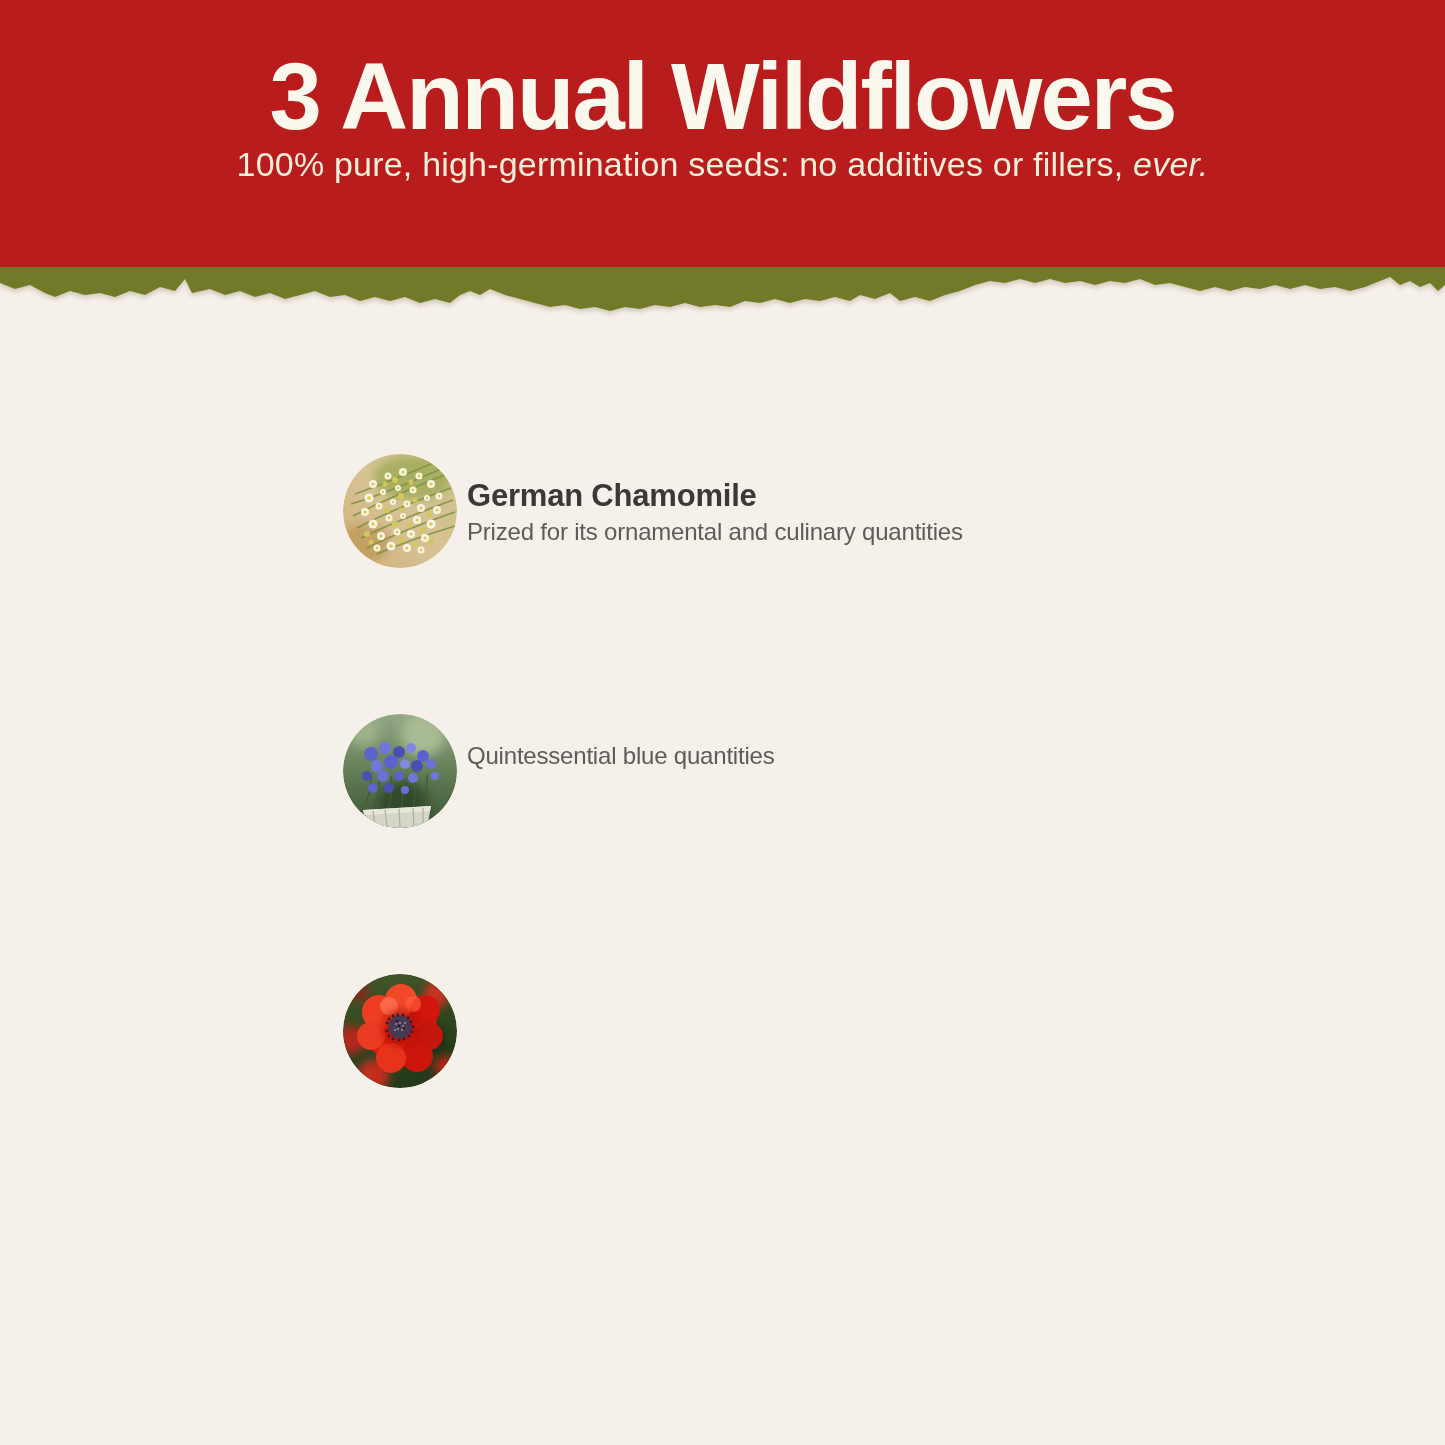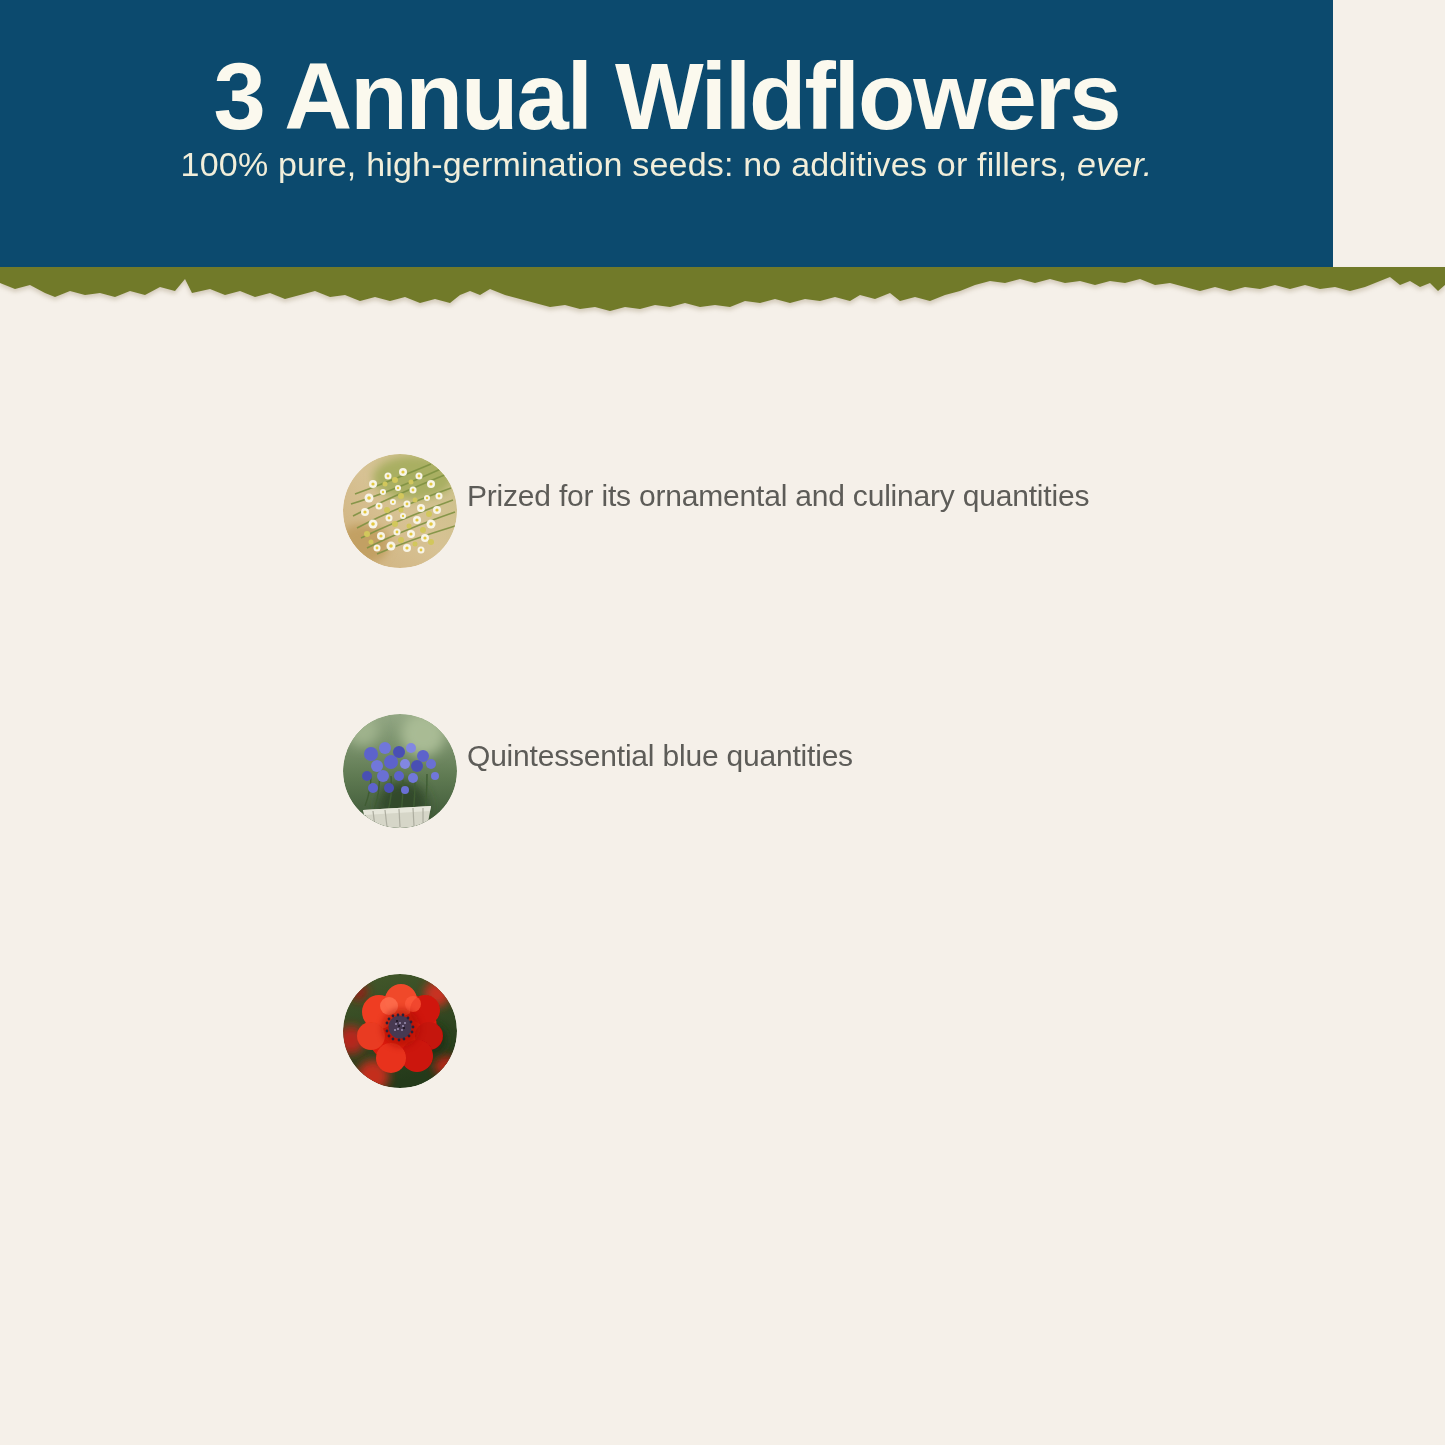--- a/index.html
+++ b/index.html
@@ -7,23 +7,23 @@
   body {
     width: 1445px;
     height: 1445px;
     background: #f5f0e9;
     font-family: "Liberation Sans", sans-serif;
     overflow: hidden;
   }
 
   
   .header {
-    width: 1333px;
+    width: 1445px;
     height: 268px;
-    background: #0c4a6e;
+    background: #b91c1c;
     padding-top: 50px;
   }
   .header-title {
     margin: 0;
     text-align: center;
     color: #fbf9ee;
     font-size: 94px;
     font-weight: 700;
     letter-spacing: -2px;
     line-height: 1;
@@ -68,21 +68,21 @@
   .row-title {
     margin: 0;
     font-size: 31px;
     font-weight: 700;
     color: #393937;
     line-height: 36px;
     letter-spacing: -0.2px;
   }
   .row-desc {
     margin: 0;
-    font-size: 30px;
+    font-size: 24px;
     font-weight: 400;
     color: #5d5c58;
     line-height: 36px;
     letter-spacing: -0.2px;
     text-align: center;
   }
 </style>
 </head>
 <body>
 
@@ -210,20 +210,21 @@
                 <circle cx="72" cy="90" r="2.5"></circle>
                 <circle cx="88" cy="88" r="3"></circle>
                 <circle cx="24" cy="80" r="3"></circle>
                 <circle cx="28" cy="88" r="2.5"></circle>
             </g>
           </g>
         </g>
       </svg>
     </div>
     <div class="row-text">
+      <p class="row-title">German Chamomile</p>
       <p class="row-desc">Prized for its ornamental and culinary quantities</p>
     </div>
   </div>
 
   <div class="row">
     <div class="photo">
       <svg viewBox="0 0 114 114" aria-hidden="true">
         <defs>
           <clipPath id="clipB">
               <circle cx="57" cy="57" r="57"></circle>

